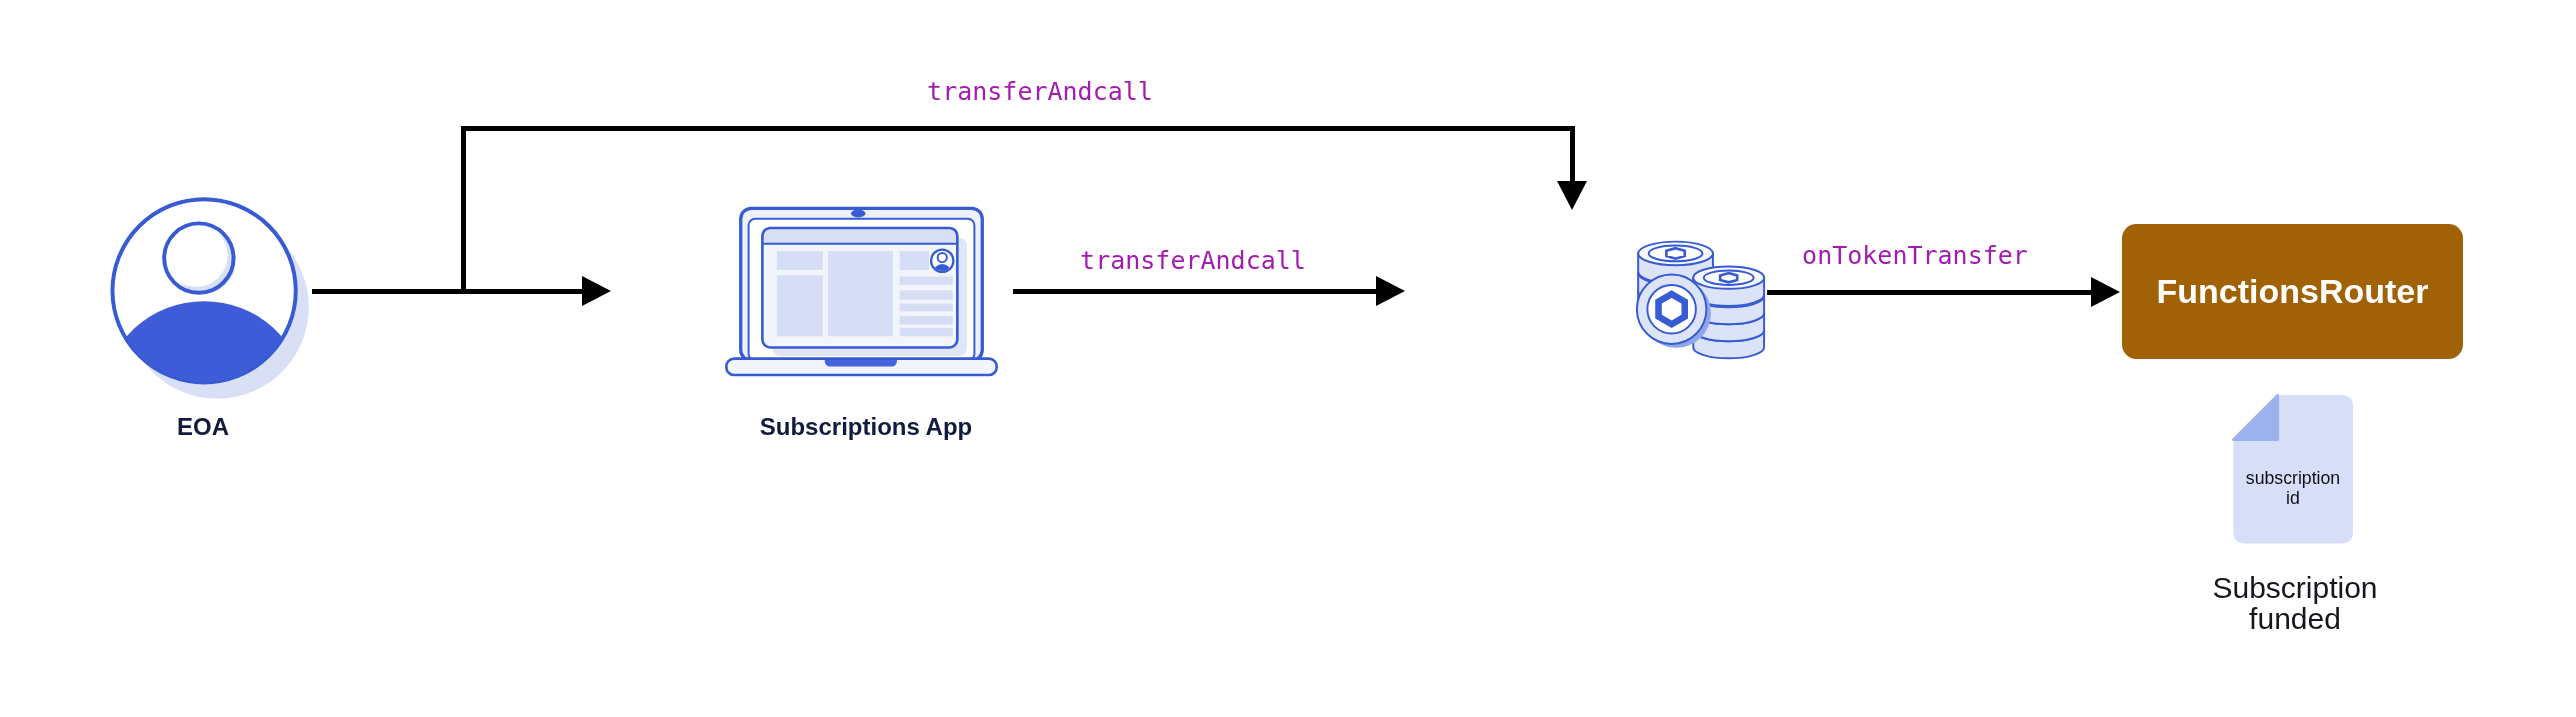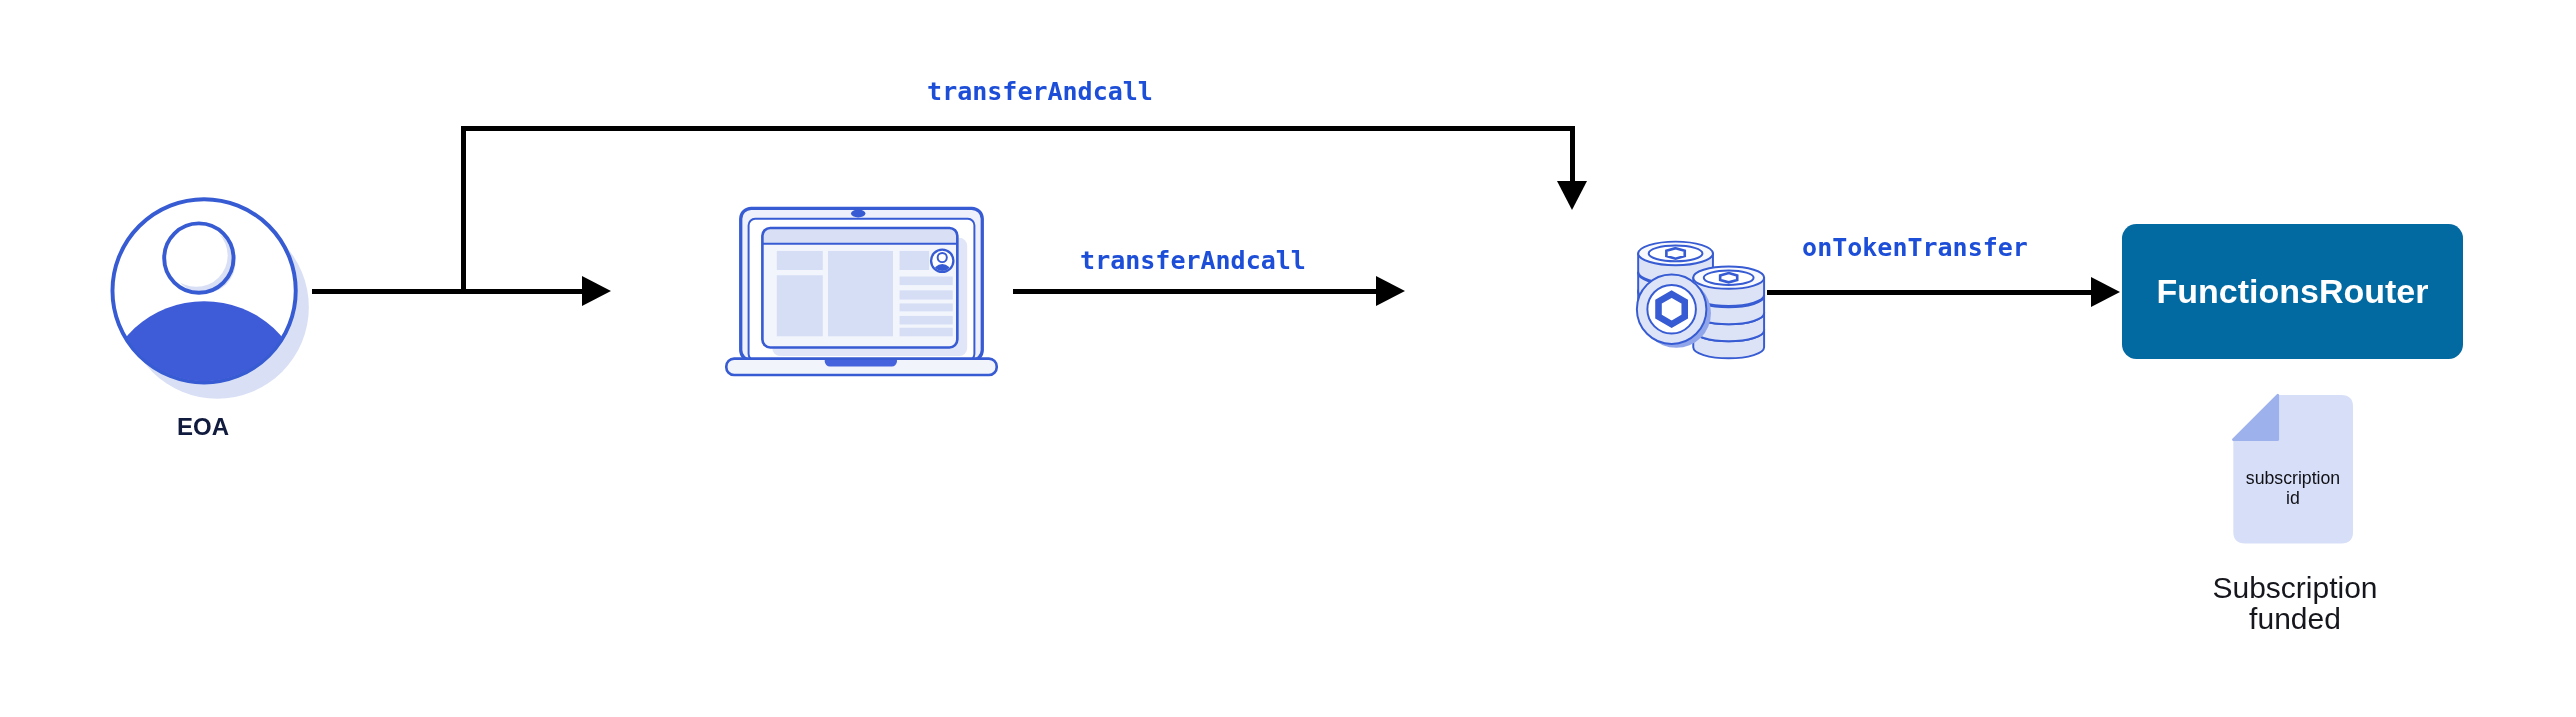--- a/index.html
+++ b/index.html
@@ -11,34 +11,34 @@
   .hline,.vline{position:absolute;background:#000;}
   .arrow-right{position:absolute;width:0;height:0;
     border-top:15px solid transparent;border-bottom:15px solid transparent;border-left:29.5px solid #000;}
   .arrow-down{position:absolute;width:0;height:0;
     border-left:15px solid transparent;border-right:15px solid transparent;border-top:29px solid #000;}
 
   
   .node-label{position:absolute;transform:translateX(-50%);white-space:nowrap;
     font-weight:700;font-size:24px;line-height:34px;color:#111B3E;}
   .mono-label{position:absolute;transform:translateX(-50%);white-space:nowrap;
-    font-family:"DejaVu Sans Mono",monospace;font-weight:700;font-size:25px;line-height:31px;color:#1d4ed8;}
+    font-family:"DejaVu Sans Mono",monospace;font-weight:400;font-size:25px;line-height:31px;color:#a21caf;}
   .caption{position:absolute;transform:translateX(-50%);text-align:center;
     font-weight:400;font-size:30px;line-height:31px;color:#16161d;}
   .doc-text{position:absolute;transform:translateX(-50%);text-align:center;
     font-weight:400;font-size:17.7px;line-height:19.7px;color:#101015;white-space:nowrap;}
 
   
   .lt-box{position:absolute;left:1407px;top:211px;width:332px;height:156px;box-sizing:border-box;
     border:3.9px solid #2F55D6;border-radius:17px;
     background:linear-gradient(135deg,#F8F9FD 0%,#EDF0FA 45%,#E2E7F8 100%);}
   .lt-label{position:absolute;left:0;top:50%;width:216px;transform:translateY(-50%);
     text-align:center;font-weight:700;font-size:34px;color:#111B3E;}
   .fr-box{position:absolute;left:2122px;top:224px;width:341px;height:135px;
-    background:#0369a1;border-radius:14.4px;display:flex;align-items:center;justify-content:center;}
+    background:#a16207;border-radius:14.4px;display:flex;align-items:center;justify-content:center;}
   .fr-label{font-weight:700;font-size:34px;color:#ffffff;white-space:nowrap;}
 </style>
 </head>
 <body>
 
 <div class="stage">
 
   <div class="hline" style="left:312px;top:289px;width:271px;height:4.6px;"></div>
   <div class="arrow-right" style="left:582px;top:276px;"></div>
 
@@ -48,21 +48,21 @@
   <div class="arrow-down" style="left:1557px;top:181px;"></div>
 
   <div class="hline" style="left:1013px;top:289px;width:364px;height:4.6px;"></div>
   <div class="arrow-right" style="left:1376px;top:276px;"></div>
 
   <div class="hline" style="left:1767px;top:290px;width:324px;height:4.6px;"></div>
   <div class="arrow-right" style="left:2091px;top:277px;"></div>
 
   <div class="mono-label" style="left:1040px;top:76px;">transferAndcall</div>
   <div class="mono-label" style="left:1193px;top:245px;">transferAndcall</div>
-  <div class="mono-label" style="left:1915px;top:232px;">onTokenTransfer</div>
+  <div class="mono-label" style="left:1915px;top:240px;">onTokenTransfer</div>
 
   <svg style="left:102px;top:190px;" width="216" height="216" viewBox="0 0 330 330">
     <defs>
       <clipPath id="eoaClip">
           <circle cx="156" cy="154" r="138"></circle>
         </clipPath>
     </defs>
     <circle cx="176" cy="179" r="140" fill="#D9E0F5"></circle>
     <circle cx="156" cy="154" r="140" fill="#FFFFFF" stroke="#375BD2" stroke-width="6"></circle>
     <g clip-path="url(#eoaClip)">
@@ -103,20 +103,21 @@
 
     <circle cx="334" cy="85" r="17" fill="#FFFFFF" stroke="#375BD2" stroke-width="3.5"></circle>
     <circle cx="334" cy="80" r="7" fill="none" stroke="#375BD2" stroke-width="3"></circle>
     <g clip-path="url(#miniAvatarClip)">
       <circle cx="334" cy="104" r="14" fill="#375BD2"></circle>
     </g>
 
     <rect x="5" y="234" width="412" height="25" rx="12" fill="#F2F4FC" stroke="#375BD2" stroke-width="4"></rect>
     <path d="M155 236 h110 v2 a8 8 0 0 1 -8 8 h-94 a8 8 0 0 1 -8 -8 Z" fill="#4463DC"></path>
   </svg>
+  <div class="node-label" style="left:866px;top:410px;">Subscriptions App</div>
 
   <svg style="left:1629px;top:229px;" width="141" height="161" viewBox="0 0 215 245">
 
     <path d="M96 62 L120 62 L120 98 L96 92 Z" fill="#3F5DD8"></path>
 
     <g stroke="#375BD2" stroke-width="3">
       <path d="M14 95 V123 A57 18 0 0 0 128 123 V95 Z" fill="#DCE3F7"></path>
       <ellipse cx="71" cy="95" rx="57" ry="18" fill="#F7F9FD"></ellipse>
       <path d="M14 67 V95 A57 18 0 0 0 128 95 V67 Z" fill="#DCE3F7"></path>
       <ellipse cx="71" cy="67" rx="57" ry="18" fill="#F7F9FD"></ellipse>

